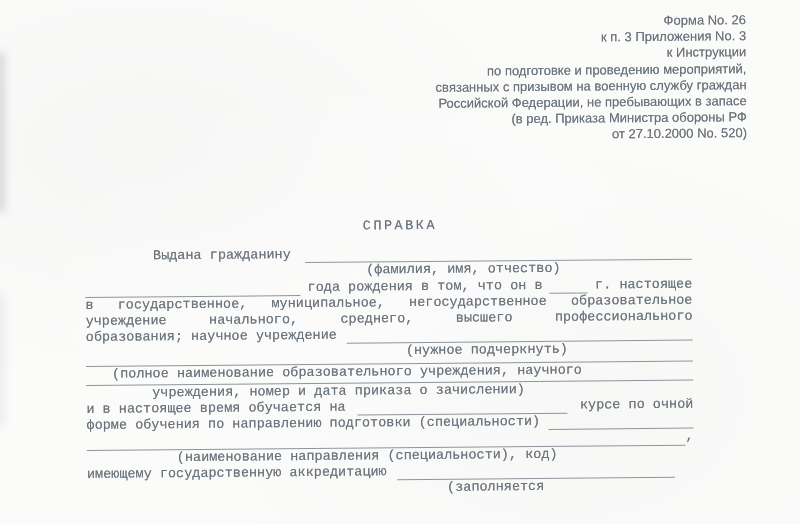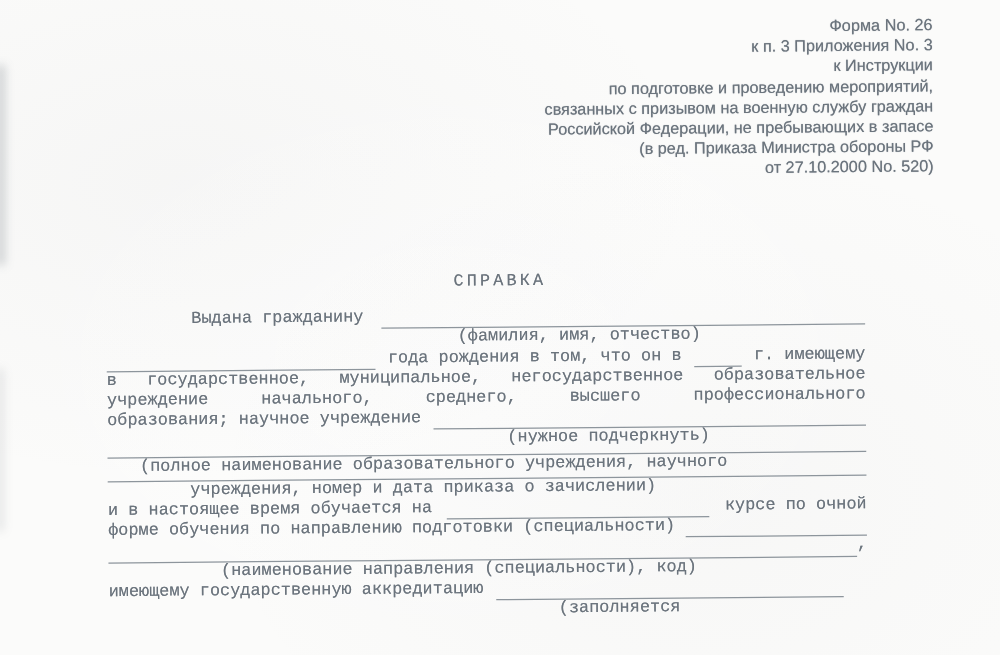--- a/index.html
+++ b/index.html
@@ -80,21 +80,21 @@
         <span class="t">Выдана гражданину</span>
         <span class="blank grow ml14"></span>
       </div>
 
       <div class="cap c-fio">(фамилия, имя, отчество)</div>
 
       <div class="row between">
         <span class="blank w215"></span>
         <span class="t">года рождения в том, что он в</span>
         <span class="blank w38"></span>
-        <span class="t">г. имеющему</span>
+        <span class="t">г. настоящее</span>
       </div>
 
       <div class="just">в государственное, муниципальное, негосударственное образовательное</div>
       <div class="just">учреждение начального, среднего, высшего профессионального</div>
 
       <div class="row">
         <span class="t">образования; научное учреждение</span>
         <span class="blank grow ml10"></span>
       </div>
 

